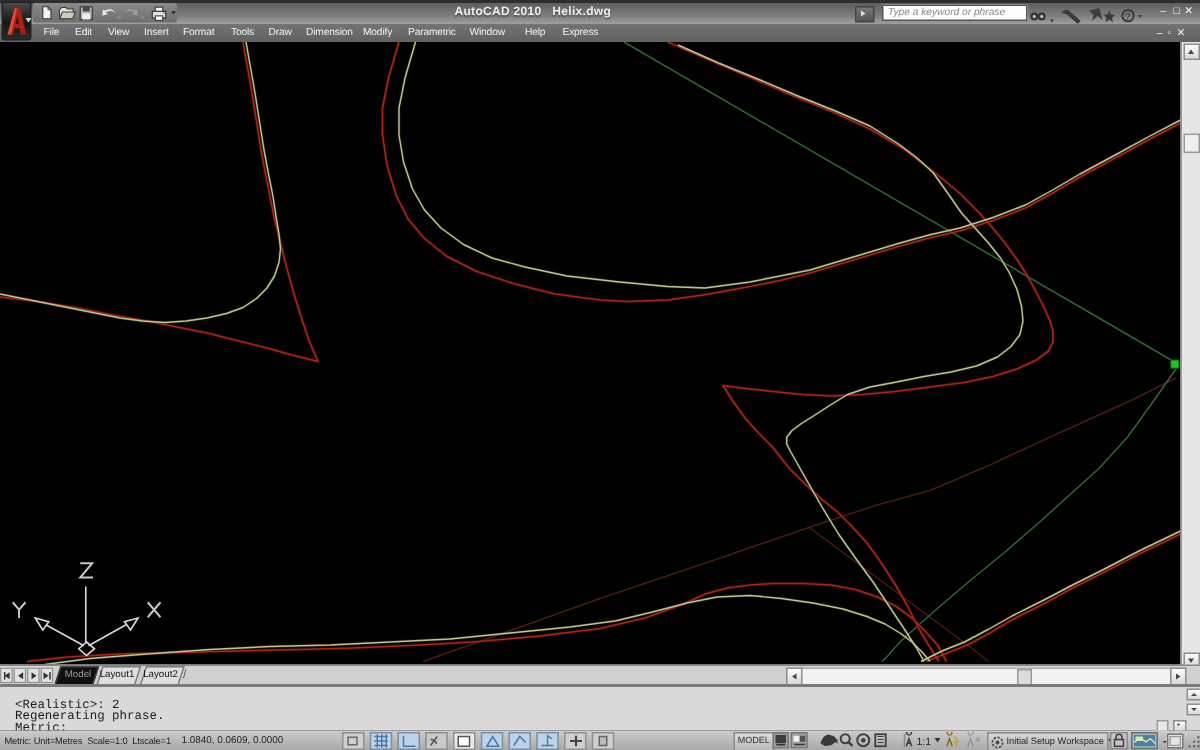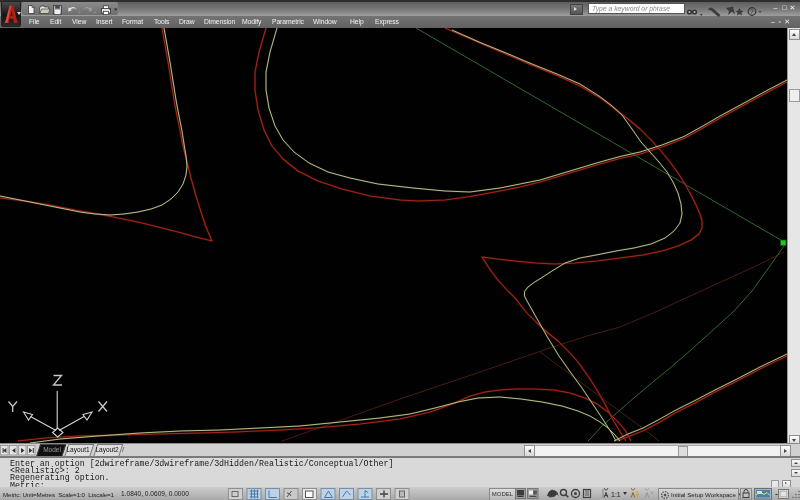--- a/index.html
+++ b/index.html
@@ -51,20 +51,21 @@
     <span class="menuitem" style="left:154px">Tools</span>
     <span class="menuitem" style="left:179px">Draw</span>
     <span class="menuitem" style="left:204px">Dimension</span>
     <span class="menuitem" style="left:242px">Modify</span>
     <span class="menuitem" style="left:272px">Parametric</span>
     <span class="menuitem" style="left:313px">Window</span>
     <span class="menuitem" style="left:350px">Help</span>
     <span class="menuitem" style="left:375px">Express</span>
     <span style="position:absolute;left:771px;top:2px;width:40px;height:9px;color:#f0f0f0;font-size:7px;letter-spacing:3.5px;">–▫✕</span>
   </div>
+  <div class="abs" id="titletext">AutoCAD 2010&nbsp;&nbsp;&nbsp;Helix.dwg</div>
   <div class="abs" id="qat">
     <svg width="96" height="13" viewBox="0 0 96 13">
       <path d="M6.5 2.5 h3.5 l2 2 v6 h-5.5 z" fill="#f2f2f2" stroke="#3a3a3a" stroke-width="0.8"></path>
       <path d="M10 2.5 l2 2 h-2 z" fill="#bbb" stroke="#3a3a3a" stroke-width="0.6"></path>
       <path d="M17.5 5 l1.5 -2 h3 l0.8 1 h4 v1.5 l-1.5 5 h-7.3 z" fill="#e8e4da" stroke="#3a3a3a" stroke-width="0.8"></path>
       <path d="M17.8 10.5 l1.8 -4.5 h8.5 l-1.6 4.5 z" fill="#cfc9ba" stroke="#3a3a3a" stroke-width="0.7"></path>
       <g>
         <rect x="31.5" y="2.5" width="8" height="8.5" fill="#b9b9b9" stroke="#3a3a3a" stroke-width="0.8"></rect>
         <rect x="33.2" y="2.5" width="4.6" height="3.2" fill="#4a4a4a"></rect>
         <rect x="33" y="7" width="5" height="4" fill="#efefef"></rect>
@@ -222,23 +223,22 @@
     <div class="sbtn" style="left:524px;top:1px;width:9px;height:10px;">
         <i style="position:absolute;left:50%;top:50%;margin-left:-1.5px;margin-top:-2.5px;width:0;height:0;border-top:2.5px solid transparent;border-bottom:2.5px solid transparent;border-right:3.0px solid #444;"></i>
       </div>
     <div style="position:absolute;left:678px;top:1.5px;width:8px;height:9.5px;background:#dcdcdc;border:1px solid #999;"></div>
     <div class="sbtn" style="left:780px;top:1px;width:9px;height:10px;">
         <i style="position:absolute;left:50%;top:50%;margin-left:-1.5px;margin-top:-2.5px;width:0;height:0;border-top:2.5px solid transparent;border-bottom:2.5px solid transparent;border-left:3.0px solid #444;"></i>
       </div>
   </div>
   <div class="abs" id="cmdsep"></div>
   <div class="abs" id="cmd">
-    <div style="top:1px">Enter an option [2dwireframe/3dwireframe/3dHidden/Realistic/Conceptual/Other]</div>
     <div style="top:8.2px">&lt;Realistic&gt;: 2</div>
-    <div style="top:15.4px">Regenerating option.</div>
+    <div style="top:15.4px">Regenerating phrase.</div>
     <div style="top:22.6px">Metric:</div>
     <div class="sbtn" style="left:791px;top:0.5px;width:8px;height:6.5px;"><i style="position:absolute;left:50%;top:50%;margin-left:-2px;margin-top:-1.2px;width:0;height:0;border-left:2px solid transparent;border-right:2px solid transparent;border-bottom:2.4px solid #444;"></i></div>
     <div class="sbtn" style="left:791px;top:10.5px;width:8px;height:6.5px;"><i style="position:absolute;left:50%;top:50%;margin-left:-2px;margin-top:-1.2px;width:0;height:0;border-left:2px solid transparent;border-right:2px solid transparent;border-top:2.4px solid #444;"></i></div>
     <div style="position:absolute;left:771px;top:22px;width:6px;height:5.5px;background:#e8e8e8;border:1px solid #999;"></div>
     <div class="sbtn" style="left:782px;top:21.5px;width:7px;height:6px;"><i style="position:absolute;left:50%;top:50%;margin-left:-1.1px;margin-top:-1.8px;width:0;height:0;border-top:1.8px solid transparent;border-bottom:1.8px solid transparent;border-left:2.2px solid #444;"></i></div>
   </div>
   <div class="abs" id="status">
     <span style="position:absolute;left:3px;top:3.5px;white-space:nowrap;font-size:6.2px;letter-spacing:-0.1px;">Metric: Unit=Metres&nbsp; Scale=1:0&nbsp; Ltscale=1</span>
     <span style="position:absolute;left:121px;top:3px;white-space:nowrap;font-size:6.6px;">1.0840, 0.0609, 0.0000</span>
     <svg class="abs" style="left:228px;top:1px" width="195" height="12" viewBox="0 0 195 12">

